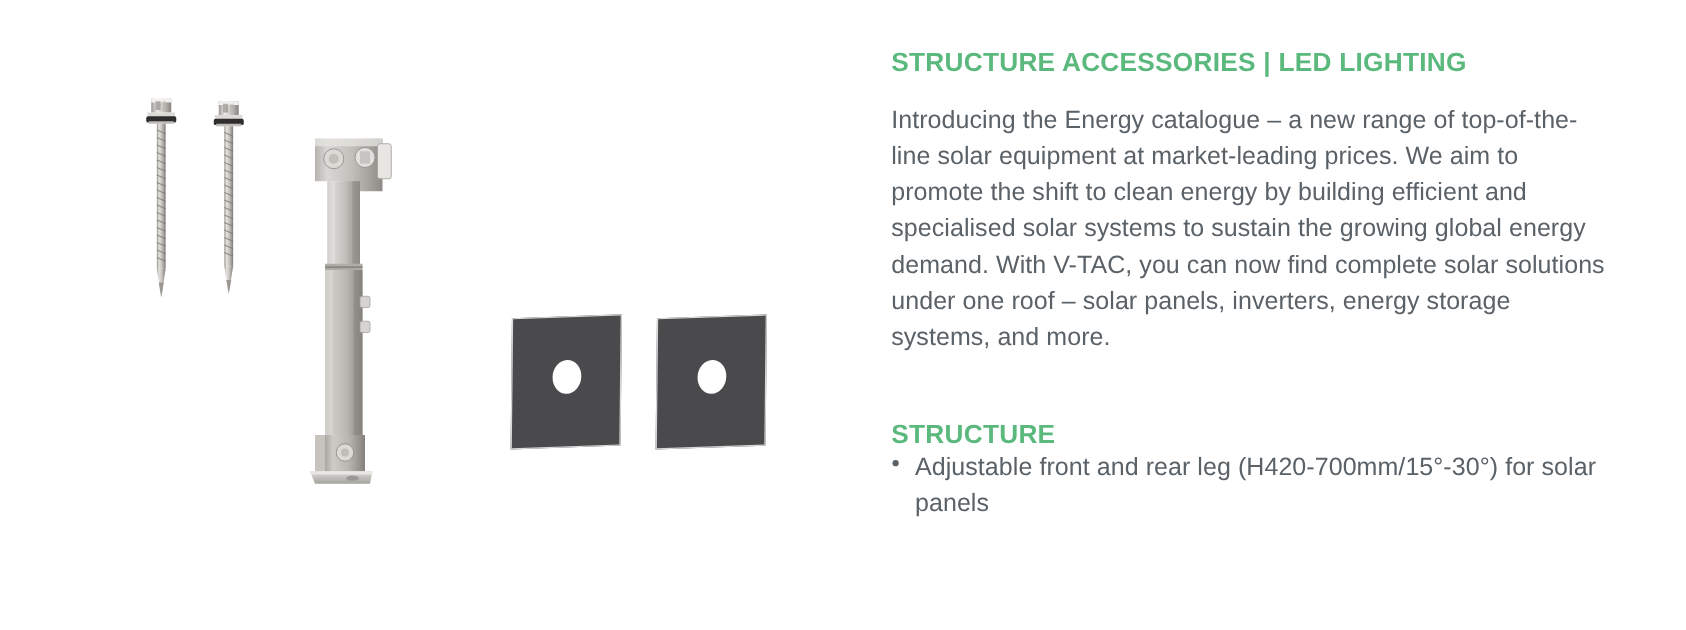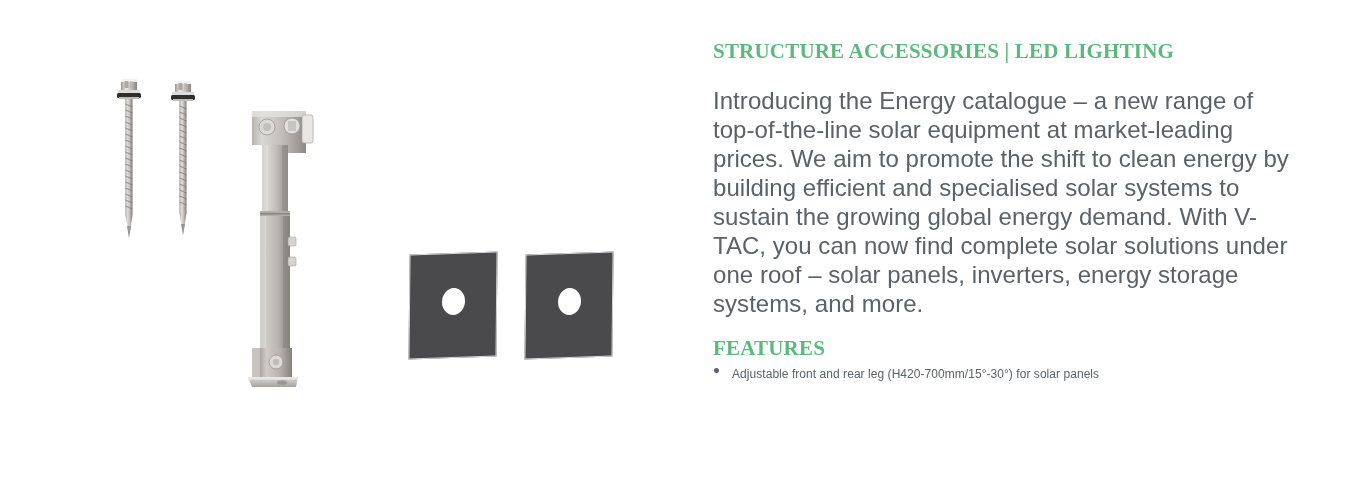--- a/index.html
+++ b/index.html
@@ -79,54 +79,54 @@
   .content {
     position: absolute;
     left: 713px;
     top: 0;
     width: 600px;
     height: 504px;
   }
   .section-title {
     position: absolute;
     left: 0;
-    font-family: Liberation Serif, serif;
+    font-family: Liberation Sans, sans-serif;
     font-size: 21px;
     font-weight: bold;
     letter-spacing: 0.2px;
     color: #5bb97e;
     white-space: nowrap;
   }
   .title-structure { top: 22px; }
   .title-features  { top: 315px; }
 
   .intro {
     position: absolute;
     left: 0;
     top: 62px;
     width: 576px;
-    font-size: 24px;
+    font-size: 20px;
     line-height: 29px;
     color: #5a6167;
     letter-spacing: 0.05px;
   }
 
   .features-list {
     position: absolute;
     left: -3px;
     top: 360px;
     width: 585px;
     margin: 0;
     padding: 0;
     list-style: none;
   }
   .feature-item {
     position: relative;
     padding-left: 22px;
-    font-size: 12px;
+    font-size: 20px;
     line-height: 29px;
     color: #5a6167;
     letter-spacing: 0.05px;
   }
   .feature-bullet {
     position: absolute;
     left: 4px;
     top: 8px;
     width: 5px;
     height: 5px;
@@ -292,21 +292,21 @@
     </div>
 
   </div>
 
   <div class="content">
 
     <h2 class="section-title title-structure">STRUCTURE ACCESSORIES | LED LIGHTING</h2>
 
     <p class="intro">Introducing the Energy catalogue – a new range of top-of-the-line solar equipment at market-leading prices. We aim to promote the shift to clean energy by building efficient and specialised solar systems to sustain the growing global energy demand. With V-TAC, you can now find complete solar solutions under one roof – solar panels, inverters, energy storage systems, and more.</p>
 
-    <h3 class="section-title title-features">FEATURES</h3>
+    <h3 class="section-title title-features">STRUCTURE</h3>
 
     <ul class="features-list">
       <li class="feature-item">
         <span class="feature-bullet"></span>
         <span>Adjustable front and rear leg (H420-700mm/15°-30°) for solar panels</span>
       </li>
     </ul>
 
   </div>
 

